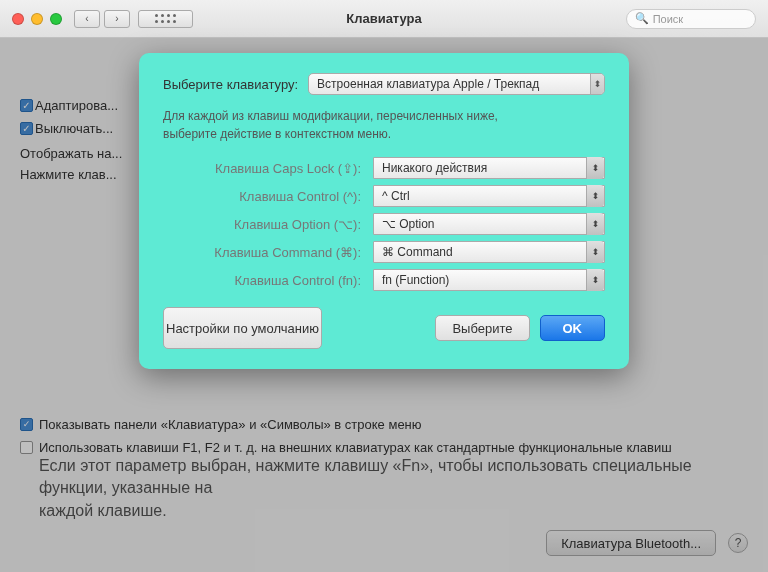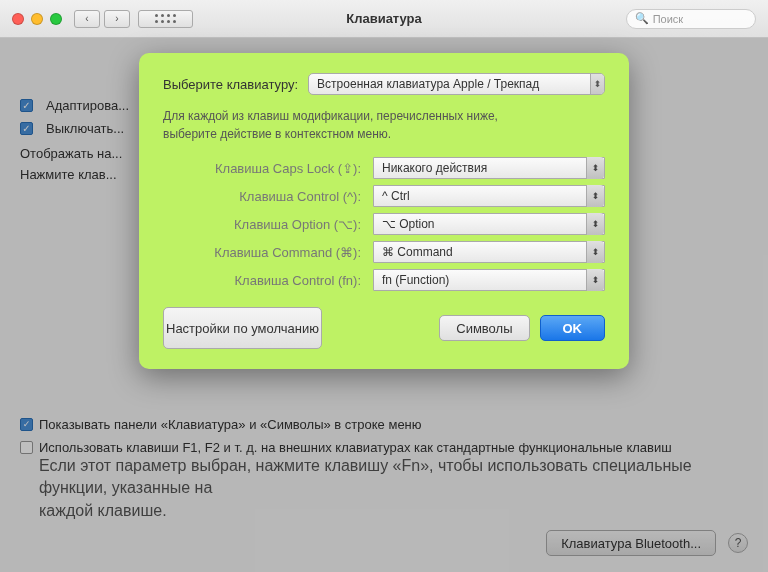--- a/index.html
+++ b/index.html
@@ -110,21 +110,21 @@
     .bg-left-content {
       position: absolute;
       top: 20px;
       left: 20px;
       width: 140px;
     }
 
     .checkbox-item {
       display: flex;
       align-items: center;
-      gap: 13px;
+      gap: 2px;
       margin-bottom: 8px;
     }
     .checkbox {
       width: 13px; height: 13px;
       background: #4a90d9;
       border: 1px solid #2a70b9;
       border-radius: 2px;
       display: flex; align-items: center; justify-content: center;
       flex-shrink: 0;
     }
@@ -144,21 +144,21 @@
       top: 0; left: 0; right: 0; bottom: 0;
       background: rgba(0,0,0,0.25);
       display: flex;
       align-items: flex-start;
       justify-content: center;
       padding-top: 15px;
       z-index: 10;
     }
 
     .modal {
-      background: #bef264;
+      background: #5eead4;
       border-radius: 10px;
       box-shadow: 0 8px 30px rgba(0,0,0,0.4);
       width: 490px;
       padding: 20px 24px 20px 24px;
     }
 
     .modal-row-keyboard {
       display: flex;
       align-items: center;
       margin-bottom: 12px;
@@ -459,21 +459,21 @@
             <span>fn (Function)</span>
             <div class="modifier-select-arrow">⬍</div>
           </div>
         </div>
 
       </div>
 
       <div class="modal-buttons">
         <button class="btn-default">Настройки по умолчанию</button>
         <div class="btn-spacer"></div>
-        <button class="btn-cancel">Символы</button>
+        <button class="btn-cancel">Выберите</button>
         <button class="btn-ok">OK</button>
       </div>
 
     </div>
   </div>
 
   <div class="bottom-section">
     <div class="bottom-checkbox-row">
       <div class="checkbox-checked-blue"></div>
       <span class="normal-text">Показывать панели «Клавиатура» и «Символы» в строке меню</span>

